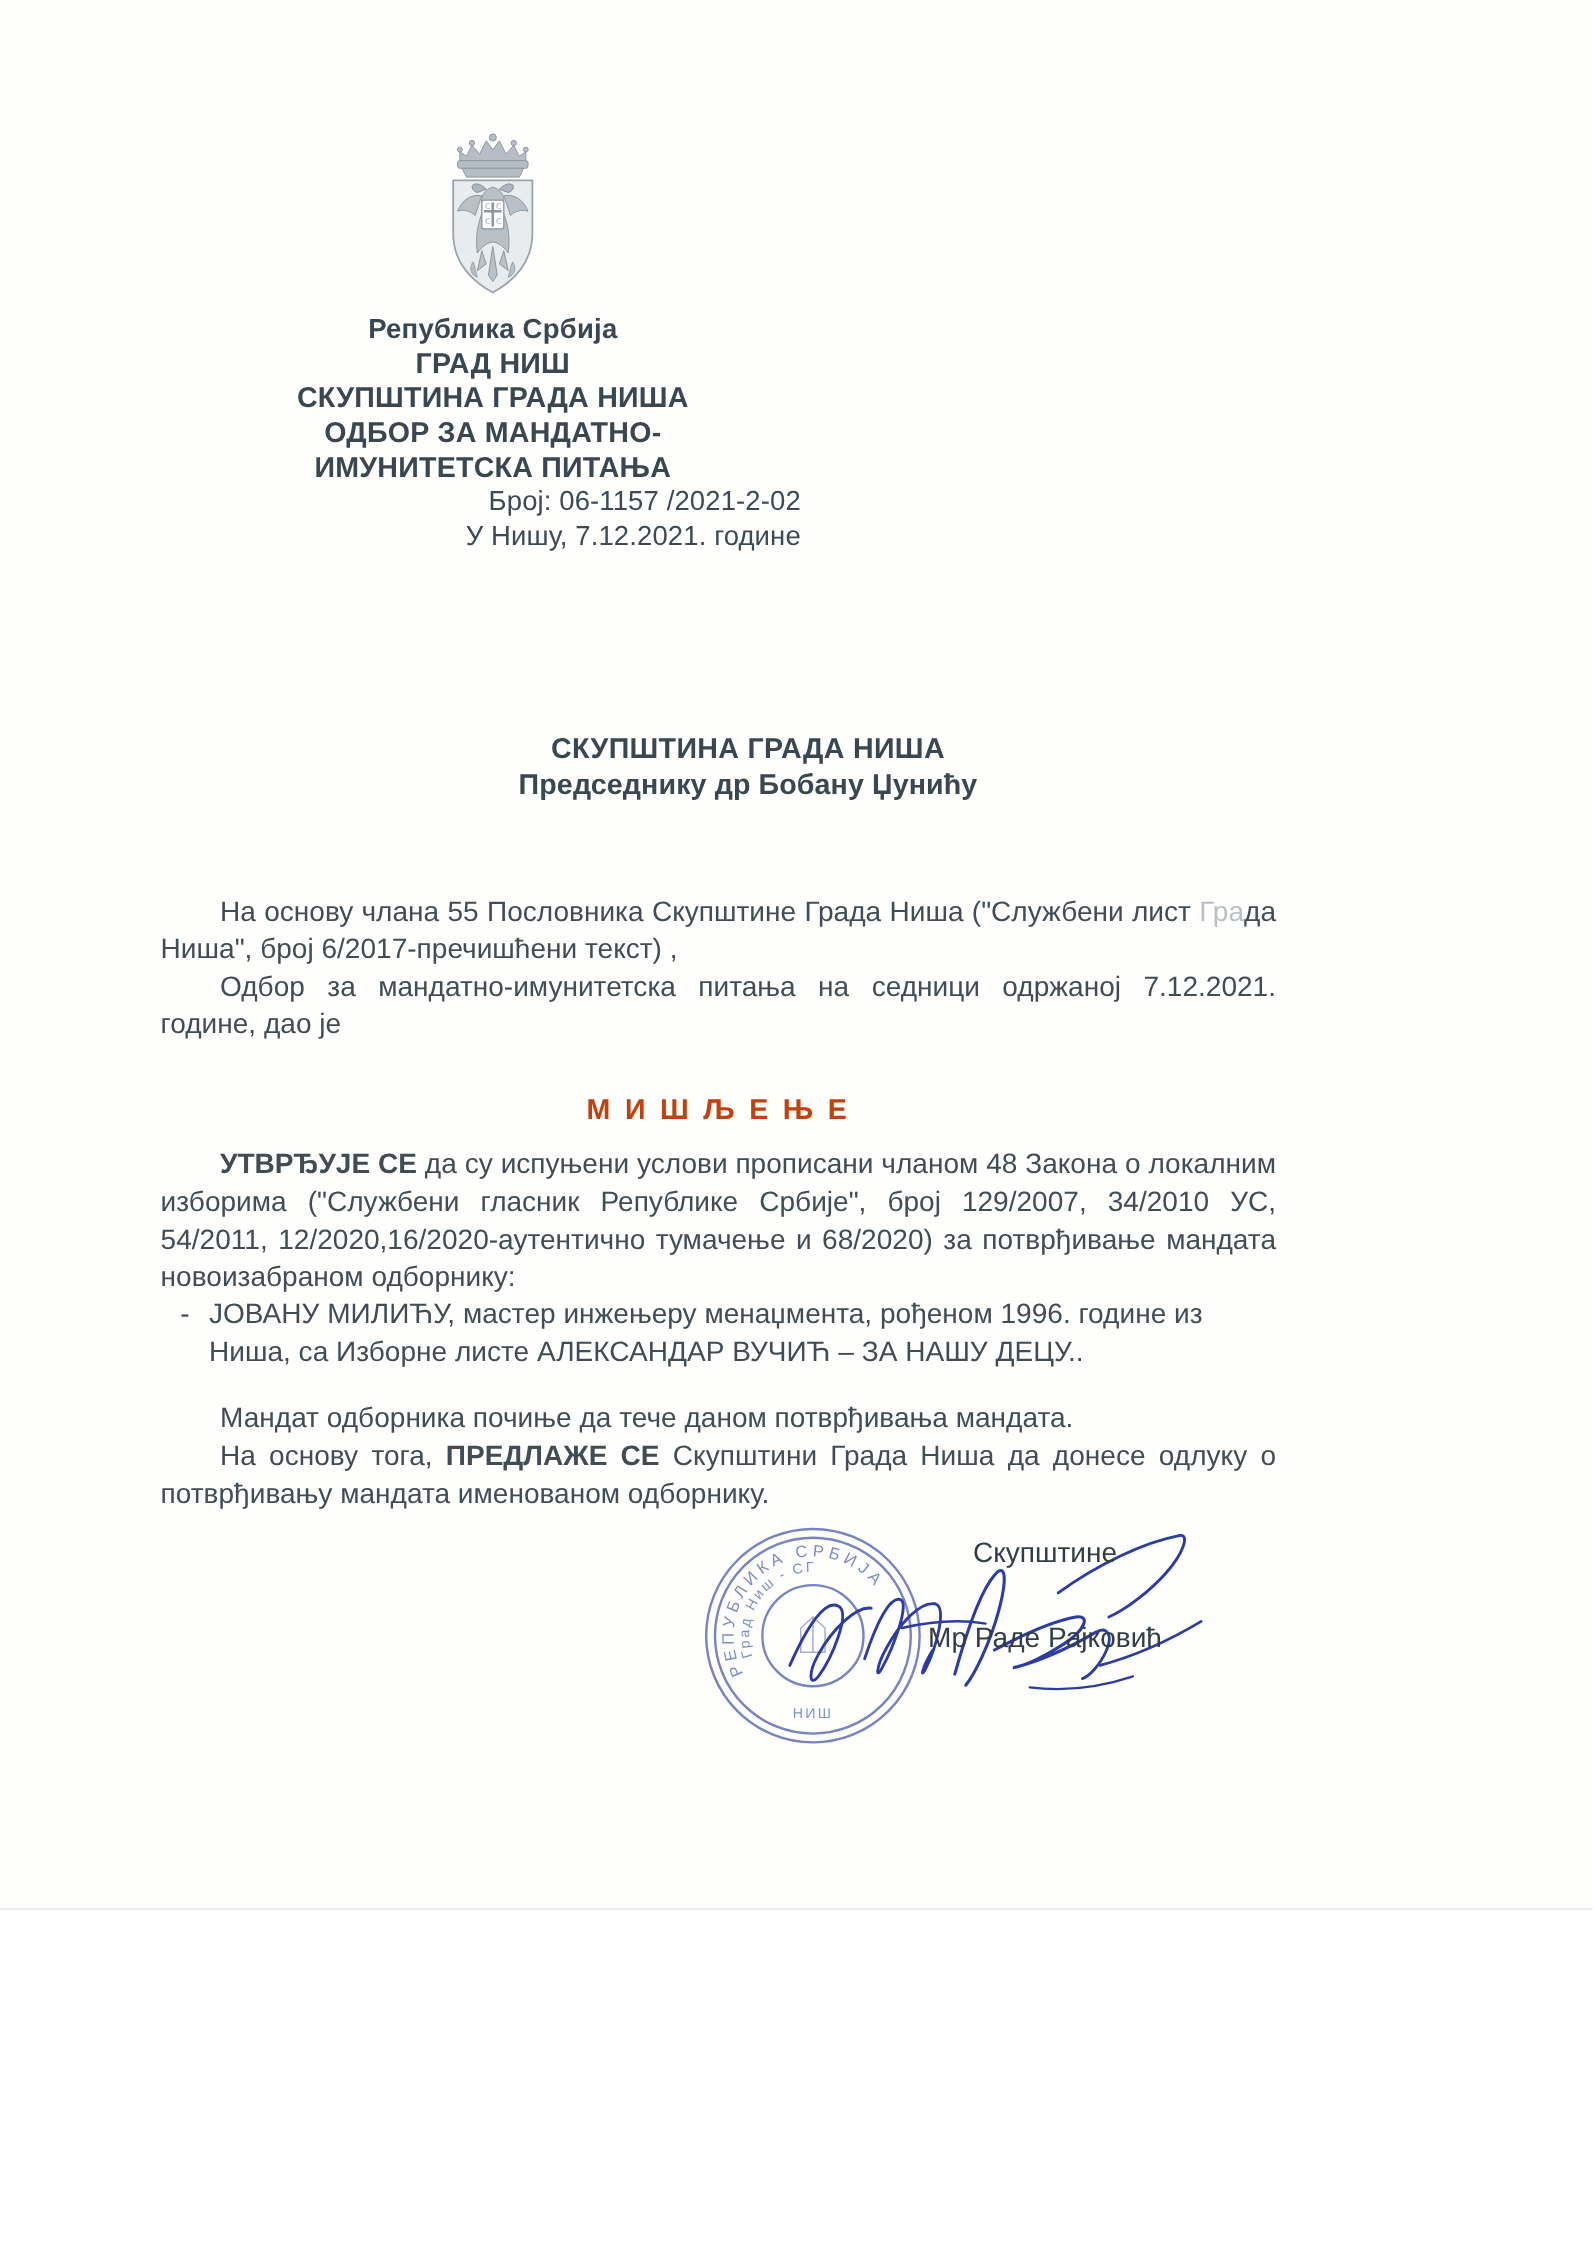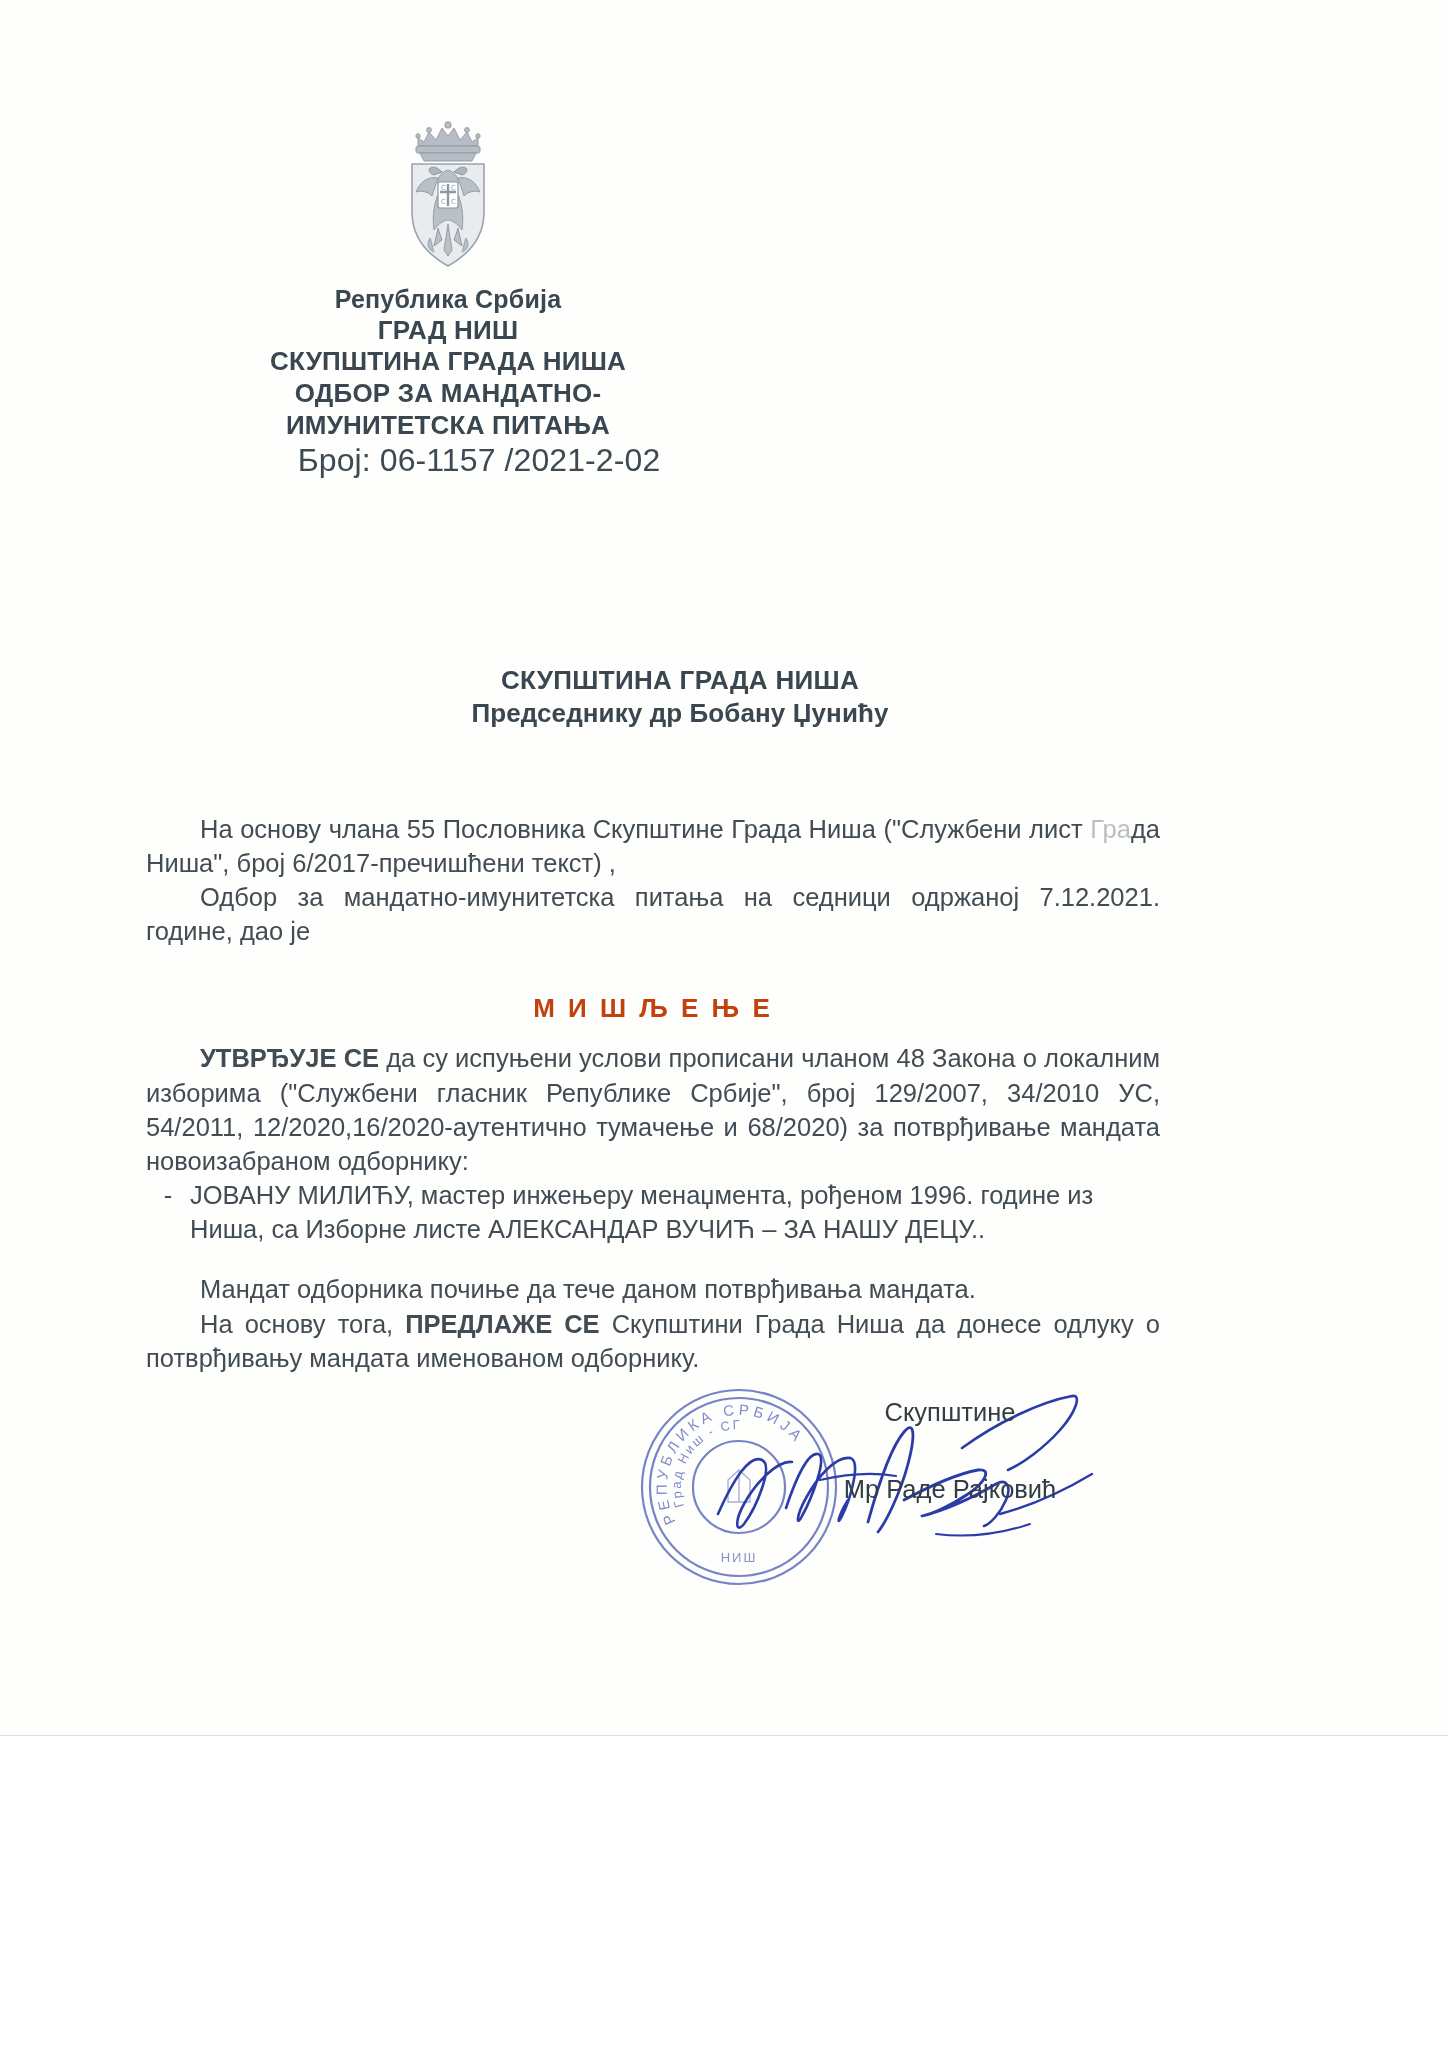--- a/index.html
+++ b/index.html
@@ -61,24 +61,24 @@
     font-size: 25px;
     font-weight: bold;
     letter-spacing: 0.2px;
   }
   .lh-caps {
     font-size: 26px;
     font-weight: bold;
     letter-spacing: 0.2px;
   }
   #letterhead .lh-left {
-    text-align: center;
+    text-align: right;
     padding-left: 62px;
     font-weight: normal;
-    font-size: 32px;
+    font-size: 25px;
     color: #3d4a53;
     letter-spacing: 0.1px;
   }
 
   
   #addressee {
     position: absolute;
     left: 280px;
     top: 665px;
     width: 800px;
@@ -236,20 +236,21 @@
       <path d="M36 118 C32 124 34 130 40 132 C38 126 38 122 36 118 Z" fill="#b6bdc4" stroke="#8d969e" stroke-width="0.7"></path>
       <path d="M72 118 C76 124 74 130 68 132 C70 126 70 122 72 118 Z" fill="#b6bdc4" stroke="#8d969e" stroke-width="0.7"></path>
     </svg>
 
     <div class="lh-line lh-regular-bold">Република Србија</div>
     <div class="lh-line lh-caps">ГРАД НИШ</div>
     <div class="lh-line lh-caps">СКУПШТИНА ГРАДА НИША</div>
     <div class="lh-line lh-caps">ОДБОР ЗА МАНДАТНО-</div>
     <div class="lh-line lh-caps">ИМУНИТЕТСКА ПИТАЊА</div>
     <div class="lh-line lh-left">Број: 06-1157 /2021-2-02</div>
+    <div class="lh-line lh-left">У Нишу, 7.12.2021. године</div>
   </div>
 
   <div id="addressee">
     <div class="ad-title">СКУПШТИНА ГРАДА НИША</div>
     <div class="ad-sub">Председнику др Бобану Џунићу</div>
   </div>
 
   <div id="body-text">
 
     <p class="just indent"><span>На основу члана 55 Пословника Скупштине Града Ниша ("Службени лист </span><span class="faded">Гра</span><span>да Ниша", број 6/2017-пречишћени текст) ,</span></p>

